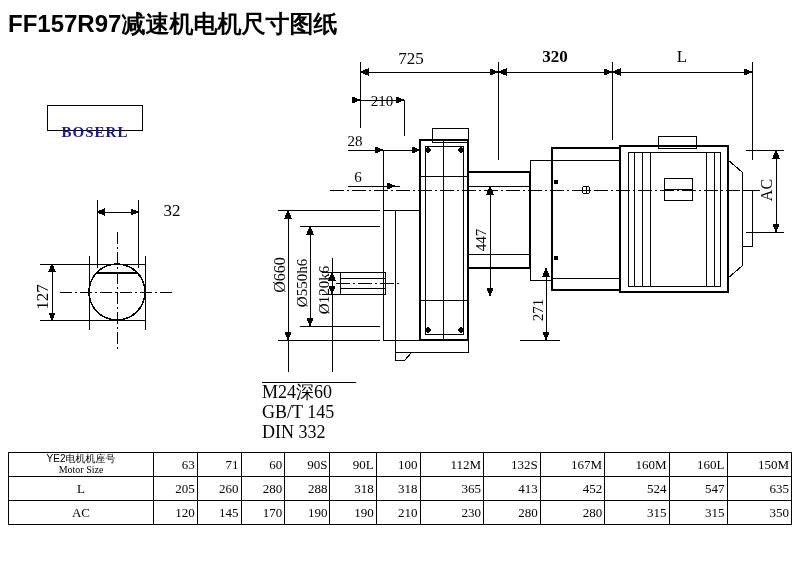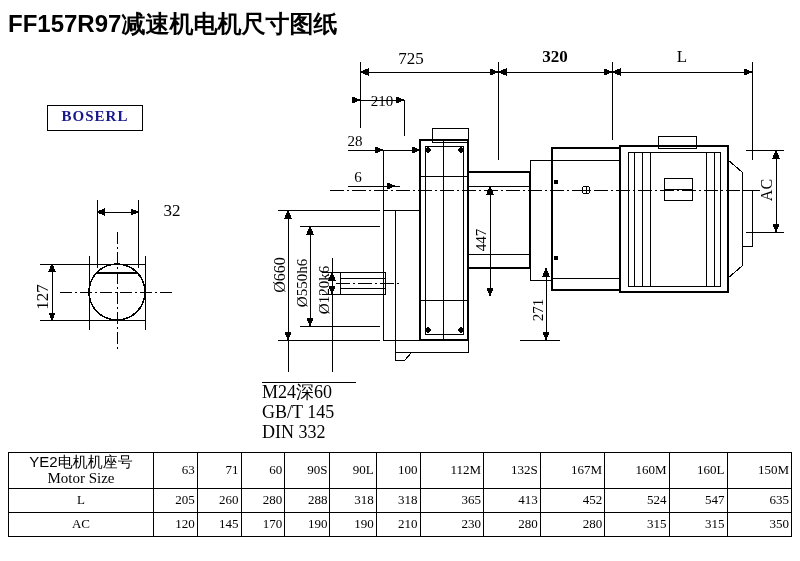--- a/index.html
+++ b/index.html
@@ -22,21 +22,21 @@
     white-space:nowrap;
   }
 
   .logo-box{
     position:absolute;left:47px;top:105px;
     width:96px;height:26px;
     border:1px solid #000;
     box-sizing:border-box;
   }
   .logo-text{
-    position:absolute;left:50px;top:108px;
+    position:absolute;left:50px;top:124px;
     width:90px;height:20px;
     text-align:center;
     font-family:"Liberation Serif", serif;
     font-weight:bold;
     font-size:15px;
     color:#1a1a8c;
     letter-spacing:1px;
   }
 
   svg{position:absolute;left:0;top:0;}
@@ -54,21 +54,21 @@
   td,th{
     border:1px solid #000;
     text-align:right;
     padding:1px 2px;
     height:21px;
     font-weight:normal;
   }
   td.rowhdr{width:140px;text-align:center;}
   td.hdr-first{
     line-height:1.05;
-    font-size:15px;
+    font-size:10px;
   }
   .cn{font-family:"Liberation Sans", sans-serif;}
 </style>
 </head>
 <body>
 
 <div class="canvas">
 
   <div id="title">FF157R97减速机电机尺寸图纸</div>
 

